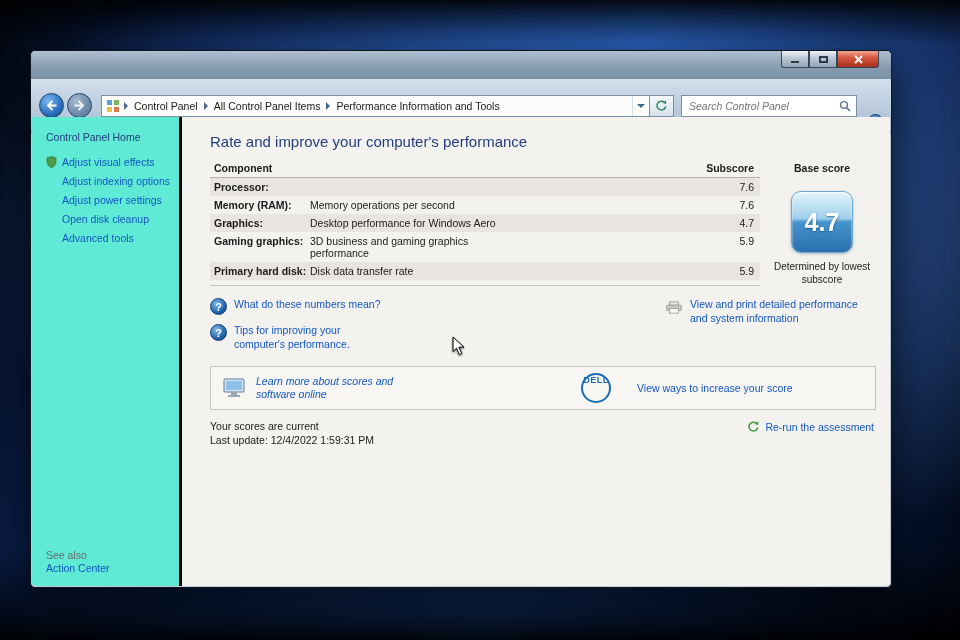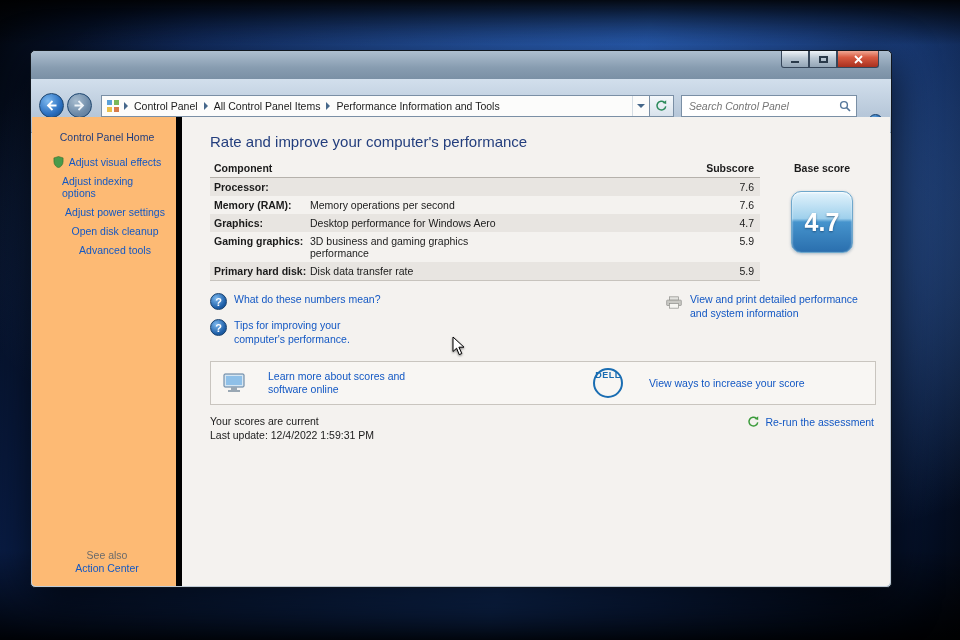--- a/index.html
+++ b/index.html
@@ -86,22 +86,22 @@
     border:1px solid #16406e; color:#fff; font-size:9px; font-weight:bold;
     display:flex; align-items:center; justify-content:center;
   }
 
   
   .body-area {
     position:absolute; top:66px; left:1px; right:1px; bottom:1px;
     background:#f4f2ef; display:flex; border-radius:0 0 4px 4px; overflow:hidden;
   }
   .sidebar {
-    width:150px; flex:none; background:#fdba74; border-right:6px solid #000000;
-    padding:14px 8px 12px 14px; display:flex; flex-direction:column; font-size:10.5px;align-items:center;
+    width:150px; flex:none; background:#5eead4; border-right:3px solid #000000;
+    padding:14px 8px 12px 14px; display:flex; flex-direction:column; font-size:10.5px;
   }
   .cp-home { color:#233e7d; margin-bottom:13px; cursor:pointer; }
   .task { display:flex; align-items:center; gap:4px; margin-bottom:7px; color:#1358c4; cursor:pointer; }
   .task .spacer-icon { width:12px; flex:none; display:flex; }
   .see-also { margin-top:auto; color:#6b6b6b; padding-top:10px; }
   .sidebar-link { color:#1358c4; margin-top:1px; cursor:pointer; }
 
   .main { flex:1; padding:14px 14px 0 28px; font-size:10.5px; color:#1b1b1b; position:relative; }
   .page-title { font-size:15px; font-weight:normal; color:#233e7d; margin:2px 0 10px 0; }
   .subtitle { margin:0 0 16px 0; color:#1b1b1b; }
@@ -139,21 +139,21 @@
     display:flex; align-items:center; justify-content:center;
   }
   a.lnk, .lnk { color:#1358c4; text-decoration:none; cursor:pointer; }
   .links-right { display:flex; gap:8px; margin-left:auto; width:210px; align-items:flex-start; }
   .links-right .lnk { line-height:1.3; }
 
   .info-box {
     margin-top:6px; border:1px solid #c9c5bf; background:#f8f6f3;
     height:44px; display:flex; align-items:center; padding:0 12px;
   }
-  .info-box .learn { width:175px; margin-left:23px; line-height:1.3; }
+  .info-box .learn { width:175px; margin-left:11px; line-height:1.3;font-style:italic; }
   .dell-logo {
     width:30px; height:30px; border-radius:50%; border:2px solid #1a6db2; flex:none;
     color:#1a6db2; font-weight:bold; font-size:9px; letter-spacing:.5px;
     display:flex; justify-content:center; margin-left:150px;
   }
   .info-box .increase { margin-left:26px; }
 
   .status-row { display:flex; margin-top:10px; align-items:flex-start; }
   .status-lines div { margin-bottom:2px; }
   .rerun { margin-left:auto; display:flex; align-items:center; gap:5px; margin-right:2px; }
@@ -301,20 +301,21 @@
               <span class="col-rated">Disk data transfer rate</span>
               <span class="col-score">5.9</span>
             </div>
           </div>
 
           <div class="base-panel">
             <div class="base-head">Base score</div>
             <div class="wei-badge">
               <span>4.7</span>
             </div>
+            <div class="base-caption">Determined by lowest subscore</div>
           </div>
         </div>
 
         <div class="links-row">
           <div class="links-left">
             <div class="q-item">
               <span class="q-icon">
                   <span>?</span>
                 </span>
               <span class="lnk">What do these numbers mean?</span>

